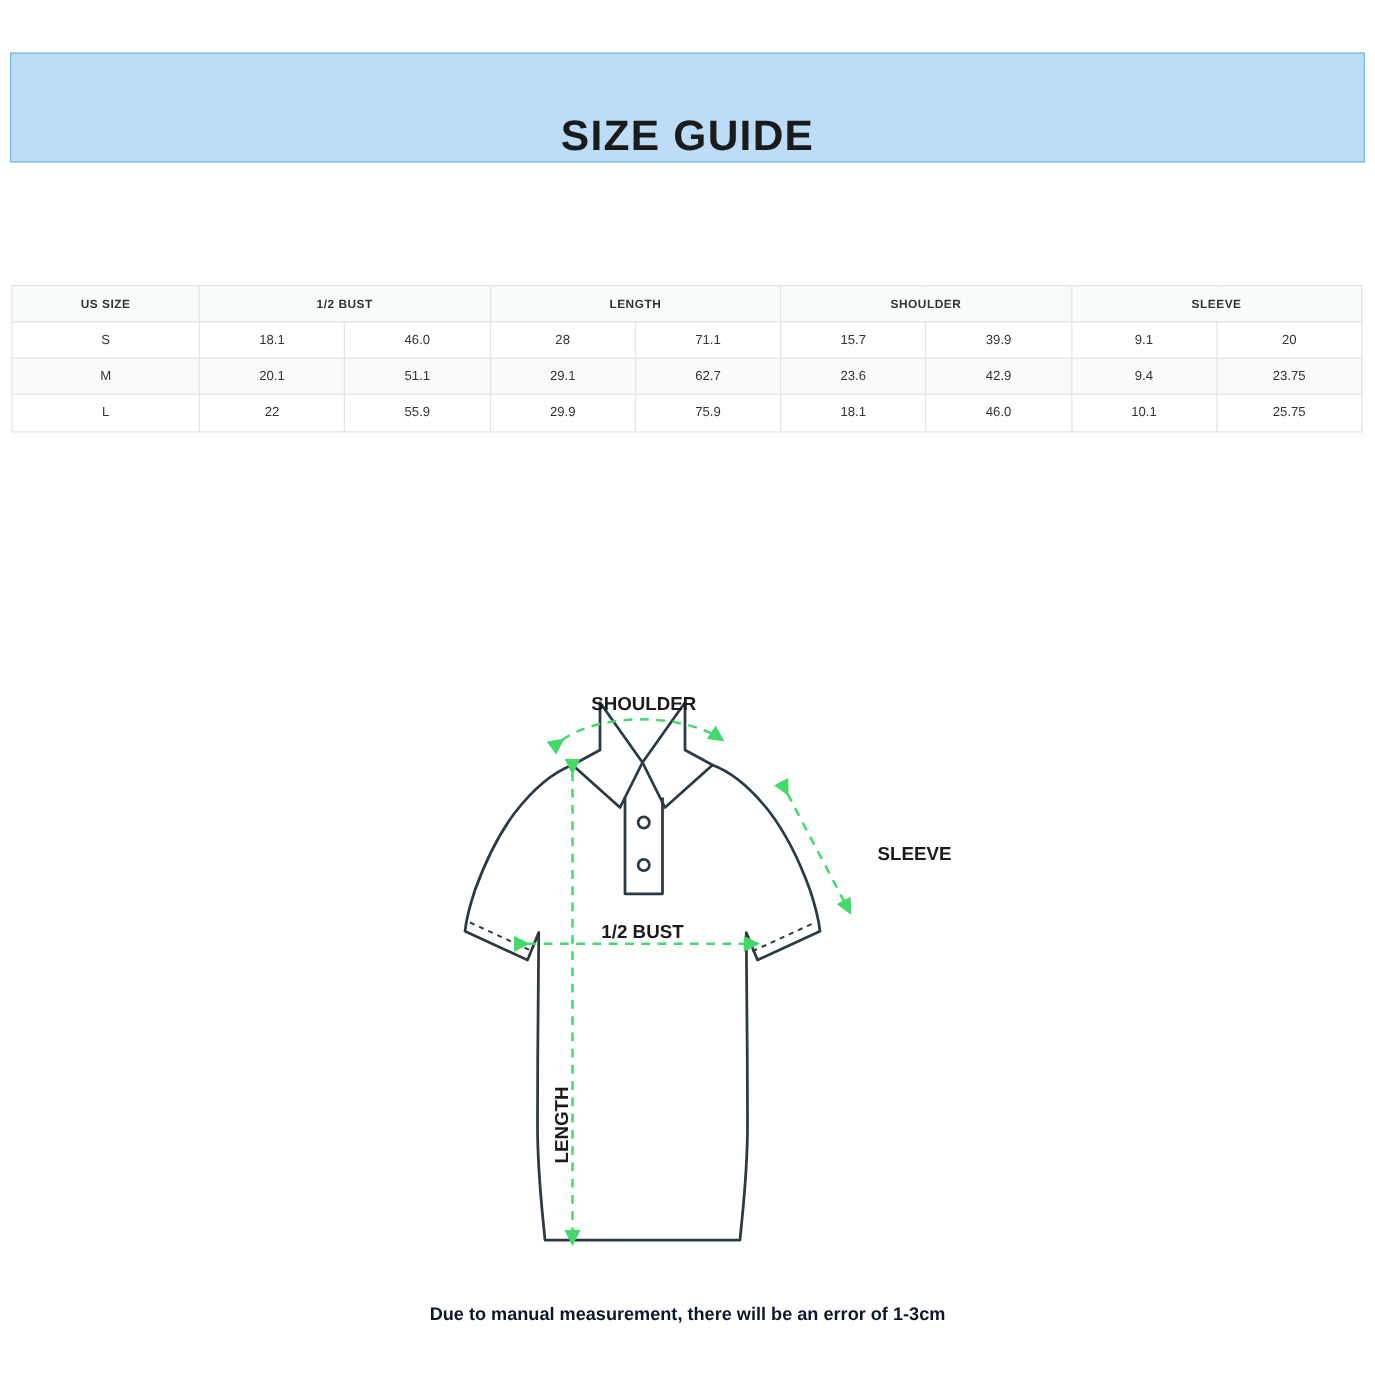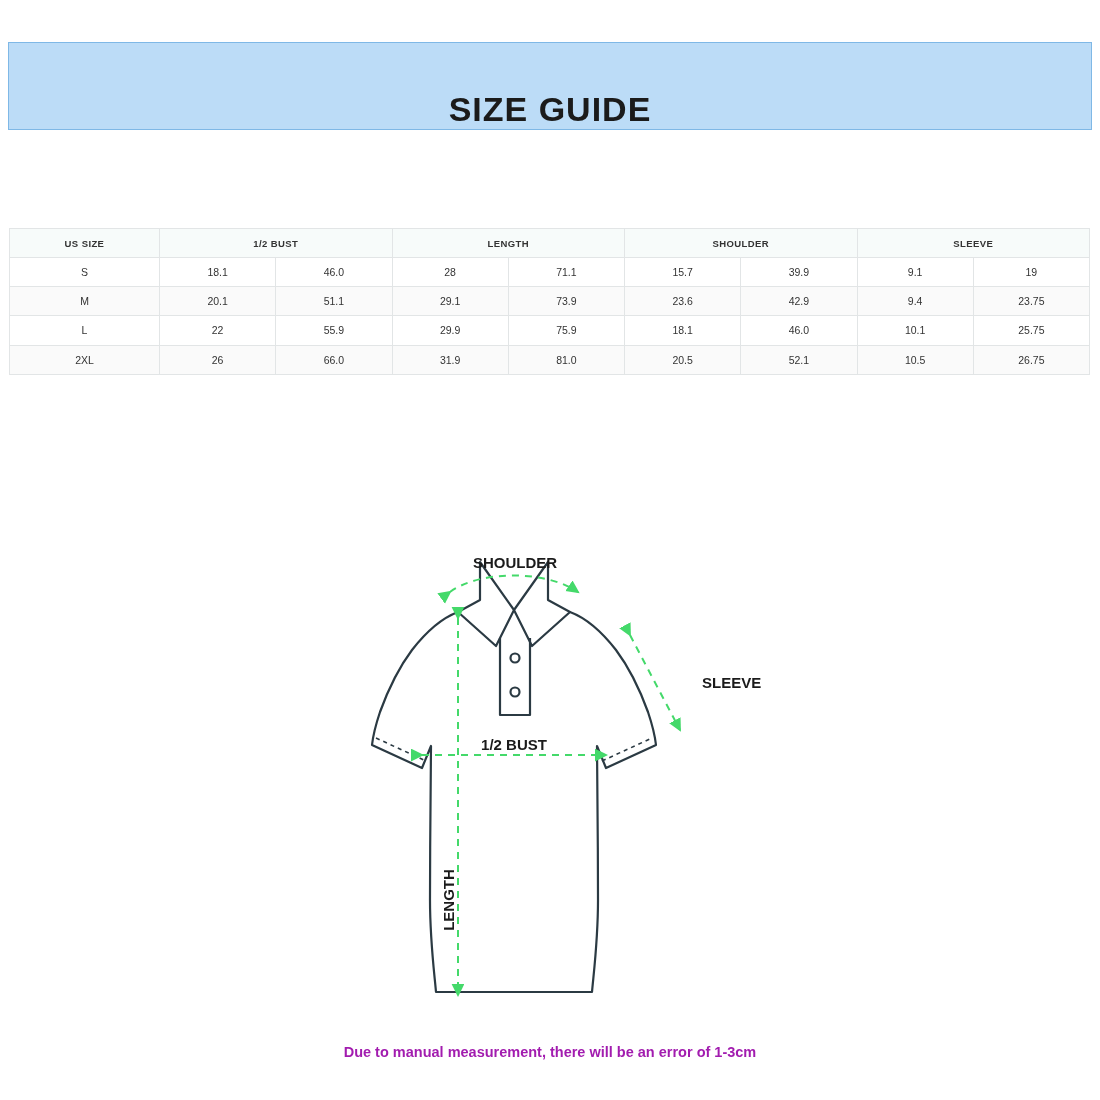--- a/index.html
+++ b/index.html
@@ -92,21 +92,21 @@
     height: 490px;
   }
   .illus svg { display: block; }
 
   .note {
     position: absolute;
     left: 0;
     top: 1044px;
     width: 1100px;
     text-align: center;
-    color: #a21caf;
+    color: #0f172a;
     font-size: 14.5px;
     font-weight: bold;
   }
 </style>
 </head>
 <body>
 
 <div class="page">
 
   <div class="banner">
@@ -127,55 +127,44 @@
       <tbody>
         <tr>
           <td class="col-size">S</td>
           <td>18.1</td>
           <td>46.0</td>
           <td>28</td>
           <td>71.1</td>
           <td>15.7</td>
           <td>39.9</td>
           <td>9.1</td>
-          <td>19</td>
+          <td>20</td>
         </tr>
         <tr>
           <td class="col-size">M</td>
           <td>20.1</td>
           <td>51.1</td>
           <td>29.1</td>
-          <td>73.9</td>
+          <td>62.7</td>
           <td>23.6</td>
           <td>42.9</td>
           <td>9.4</td>
           <td>23.75</td>
         </tr>
         <tr>
           <td class="col-size">L</td>
           <td>22</td>
           <td>55.9</td>
           <td>29.9</td>
           <td>75.9</td>
           <td>18.1</td>
           <td>46.0</td>
           <td>10.1</td>
           <td>25.75</td>
         </tr>
-        <tr>
-          <td class="col-size">2XL</td>
-          <td>26</td>
-          <td>66.0</td>
-          <td>31.9</td>
-          <td>81.0</td>
-          <td>20.5</td>
-          <td>52.1</td>
-          <td>10.5</td>
-          <td>26.75</td>
-        </tr>
       </tbody>
     </table>
   </div>
 
   <div class="illus">
     <svg width="470" height="490" viewBox="0 0 470 490" xmlns="http://www.w3.org/2000/svg">
       <defs>
         <marker id="ah" markerWidth="7" markerHeight="7" refX="5.5" refY="3.2" orient="auto">
           <path d="M0,0 L6.5,3.2 L0,6.4 z" fill="#44d96a"></path>
         </marker>

